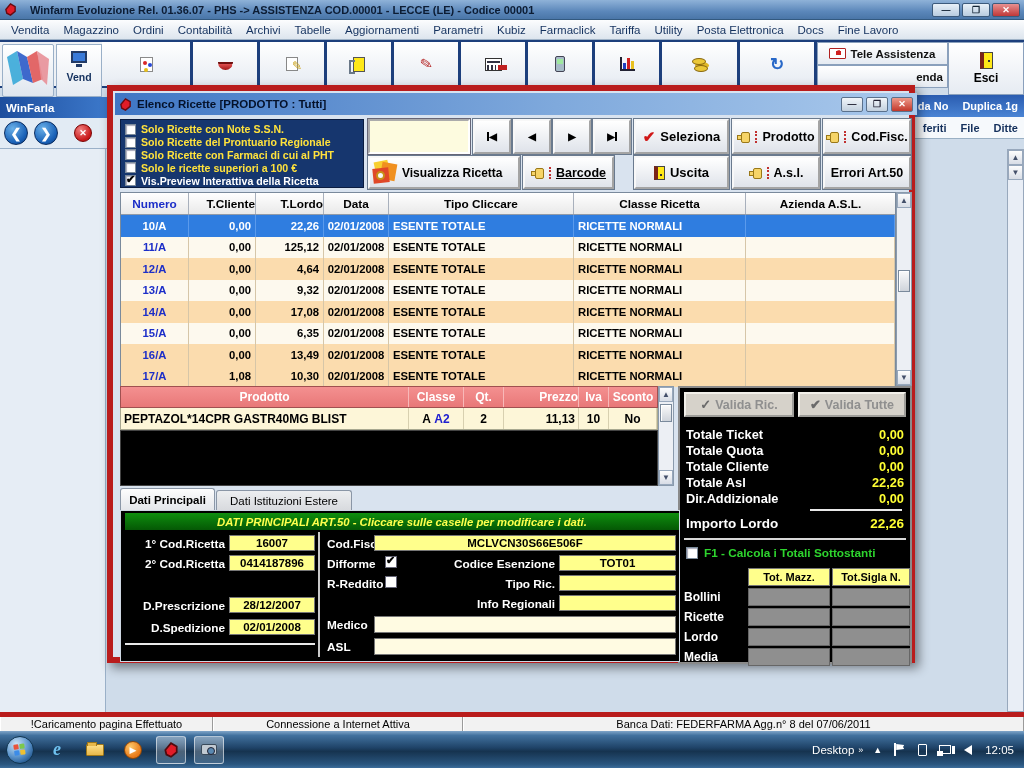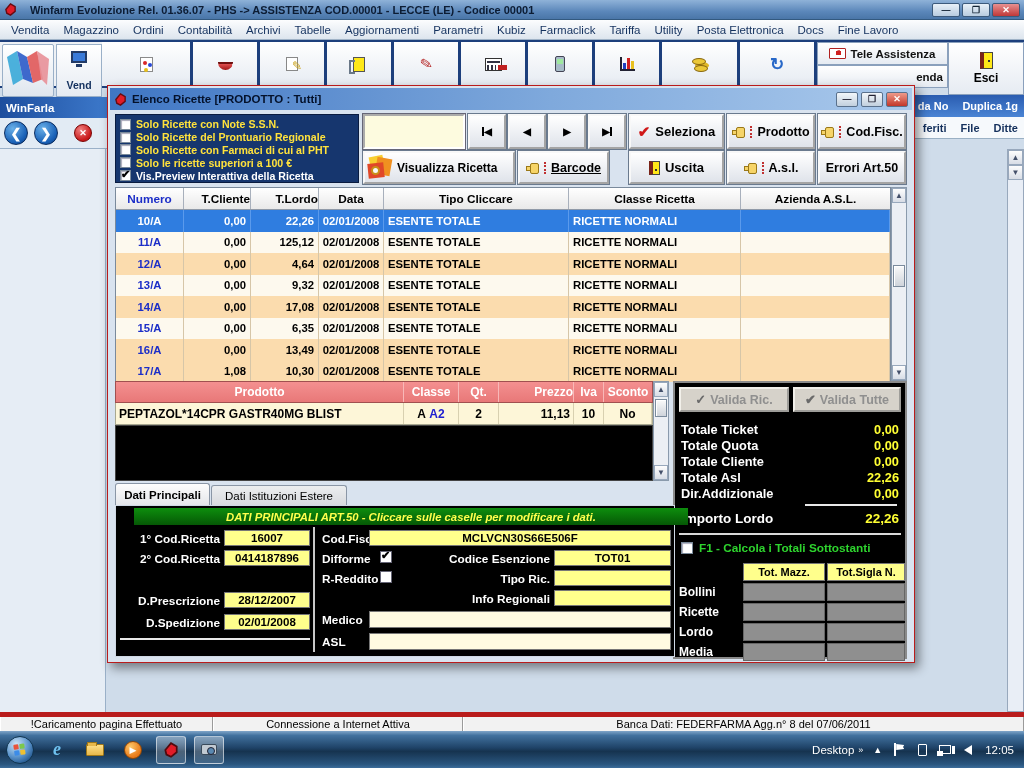--- a/index.html
+++ b/index.html
@@ -16,21 +16,21 @@
 
   
   .menubar{left:0;top:20px;width:1024px;height:20px;background:linear-gradient(#fcfdfe,#dde5ee);border-bottom:1px solid #9fb2c6;display:flex;align-items:center;padding-left:4px;z-index:1}
   .mitem{padding:2px 7px;font-size:11.5px;color:#14315e;white-space:nowrap}
 
   
   .toolbar{left:0;top:40px;width:1024px;height:48px;background:#eef1f5;border-top:2px solid #1d3f7c;border-bottom:2px solid #1d3f7c;z-index:1}
   .tbtn{position:absolute;top:0;height:44px;border-right:3px solid #1d3f7c;background:linear-gradient(#ffffff,#e6ebf2);display:flex;align-items:center;justify-content:center}
   .logobox{left:2px;top:44px;width:52px;height:53px;background:linear-gradient(#ffffff,#dfe6ee);border:1px solid #9ab0c8;border-radius:2px;z-index:2;overflow:hidden}
   .vendbox{left:56px;top:44px;width:46px;height:53px;background:linear-gradient(#ffffff,#e6ebf2);border:1px solid #9ab0c8;z-index:2;display:flex;flex-direction:column;align-items:center;justify-content:flex-start;padding-top:6px}
-  .vendbox .vtext{font-size:10.5px;font-weight:bold;color:#14315e;margin-top:16px}
+  .vendbox .vtext{font-size:10.5px;font-weight:bold;color:#14315e;margin-top:8px}
   
   .i-monitor{width:16px;height:12px;border:2px solid #223a66;background:#3a7ad8;position:relative}
   .i-monitor::after{content:"";position:absolute;left:3px;top:11px;width:6px;height:3px;background:#223a66}
   .i-pillsdoc{width:13px;height:15px;background:#fff;border:1px solid #8a8a8a;position:relative}
   .i-pillsdoc::before{content:"";position:absolute;left:2px;top:3px;width:4px;height:4px;border-radius:50%;background:#d82828;box-shadow:5px 2px 0 #2848d8,1px 7px 0 #e8c018}
   .i-pot{width:15px;height:8px;background:linear-gradient(#e05050,#a01818);border-radius:0 0 8px 8px;border-top:2px solid #701010;margin-top:4px}
   .i-docpencil{width:12px;height:14px;background:#fff;border:1px solid #888;position:relative}
   .i-docpencil::after{content:"✎";position:absolute;right:-5px;top:1px;font-size:12px;color:#c8a018}
   .i-doorH{width:12px;height:15px;background:#ffe818;border:1px solid #555;position:relative}
   .i-doorH::before{content:"";position:absolute;left:-5px;top:2px;width:4px;height:10px;border:2px solid #6a7888;border-right:none}
@@ -62,21 +62,21 @@
   
   .wfbar{left:0;top:97px;width:116px;height:21px;background:linear-gradient(90deg,#1d4e9e,#3f7cce);color:#fff;font-weight:bold;font-size:11.5px;display:flex;align-items:center;padding-left:6px;z-index:2}
   .navrow{left:0;top:118px;width:116px;height:31px;background:#e2ebf4;border-bottom:1px solid #9ab0c8;display:flex;align-items:center;gap:6px;padding-left:4px;z-index:2}
   .bluecirc{width:24px;height:24px;border-radius:50%;background:radial-gradient(circle at 35% 30%,#6ab0e8,#1a62b8 65%,#0c3c80);border:1px solid #0a2c60;color:#fff;font-weight:bold;font-size:13px;display:flex;align-items:center;justify-content:center}
   .redcirc{width:18px;height:18px;border-radius:50%;background:radial-gradient(circle at 35% 30%,#f08080,#c81818 70%);border:1px solid #700;color:#fff;font-size:9px;font-weight:bold;display:flex;align-items:center;justify-content:center;margin-left:10px}
   .leftpanel{left:0;top:149px;width:106px;height:563px;background:#e6edf5;border-right:1px solid #9ab0c8;z-index:0}
   .rightscroll{left:1007px;top:149px;width:17px;height:563px;background:#e9eef6;border:1px solid #98a8bc;z-index:0}
   .sarrow{height:15px;display:flex;align-items:center;justify-content:center;font-size:8px;color:#44506a;background:linear-gradient(#fdfdfd,#d8dde6);border:1px solid #98a8bc}
 
   
-  .dlg{left:107px;top:85px;width:808px;height:578px;background:#d9e3ef;border:1px solid #b91c1c;box-shadow:4px 5px 10px rgba(0,0,0,.45);z-index:10}
+  .dlg{left:107px;top:85px;width:808px;height:578px;background:#d9e3ef;border:6px solid #b91c1c;box-shadow:4px 5px 10px rgba(0,0,0,.45);z-index:10}
   .dtitle{left:2px;top:2px;width:802px;height:22px;background:linear-gradient(90deg,#3f76c4,#7fa9dc 55%,#aac9ec);display:flex;align-items:center;padding:0 4px;gap:5px}
   .dtitle .dtext{font-size:11.5px;font-weight:bold;color:#04112a;white-space:nowrap}
   .dbtns{margin-left:auto;display:flex;gap:3px}
   .db{width:22px;height:15px;border:1px solid #5a718c;border-radius:2px;background:linear-gradient(#f2f6fa,#c2d0de);font-size:9px;font-weight:bold;color:#223;display:flex;align-items:center;justify-content:center}
   .db.close{background:linear-gradient(#ee9a8a,#c2372a);color:#fff}
 
   .fpanel{left:7px;top:28px;width:244px;height:69px;background:#16366e;border:1px solid #0a1c40;padding:3px 0 0 4px}
   .frow{display:flex;align-items:center;gap:5px;height:12.8px}
   .cb{width:11px;height:11px;background:#fff;border:1px solid #7a8a9a;box-shadow:inset 1px 1px 1px #aab;position:relative;flex:none}
   .cb.on::after{content:"✔";position:absolute;left:0;top:-3px;font-size:11px;font-weight:bold;color:#000}
@@ -147,21 +147,21 @@
   .tt{position:absolute;left:4px;display:grid;grid-template-columns:62px 82px 78px;grid-auto-rows:18px;gap:2px}
   .tth{background:#ffff8c;border:1px solid #777;color:#000;font-weight:bold;font-size:11px;display:flex;align-items:center;justify-content:center}
   .ttl{color:#fff;font-weight:bold;font-size:12px;display:flex;align-items:center}
   .ttc{background:#8f8f8f;border:1px solid #666}
 
   
   .tab{position:absolute;top:397px;height:22px;background:linear-gradient(#fdfdfd,#e4e6ea);border:1px solid #8a96a6;border-bottom:none;border-radius:3px 3px 0 0;display:flex;align-items:center;justify-content:center;font-size:11.5px;color:#000}
   .tab.active{font-weight:bold;z-index:2}
   .tab.inactive{top:399px;height:20px;background:linear-gradient(#eceef0,#d8dade)}
   .form{left:7px;top:419px;width:560px;height:152px;background:#000;border:1px solid #cfd8e4}
-  .gbar{position:absolute;left:18px;top:2px;width:554px;height:17px;background:linear-gradient(#0e8e0e,#055805);display:flex;align-items:center;justify-content:center}
+  .gbar{position:absolute;left:4px;top:2px;width:554px;height:17px;background:linear-gradient(#0e8e0e,#055805);display:flex;align-items:center;justify-content:center}
   .gbar span{color:#ffff4d;font-weight:bold;font-style:italic;font-size:11.3px;white-space:nowrap}
   .flbl{position:absolute;color:#fff;font-weight:bold;font-size:11.8px;white-space:nowrap}
   .flbl.r{text-align:right}
   .yfield{position:absolute;height:16px;background:#ffff8c;border:1px solid #777;color:#000;font-weight:bold;font-size:11.5px;display:flex;align-items:center;justify-content:center}
   .cfield{position:absolute;height:17px;background:#fffbe2;border:1px solid #777}
   .fdiv{position:absolute;left:197px;top:21px;bottom:4px;width:2px;background:#c8c8c8}
   .wline{position:absolute;border-top:2px solid #e8e8e8}
   .fcb{position:absolute;width:12px;height:12px;background:#fff;border:1px solid #667}
   .fcb.on::after{content:"✔";position:absolute;left:0;top:-3px;font-size:11px;font-weight:bold;color:#000}
 

